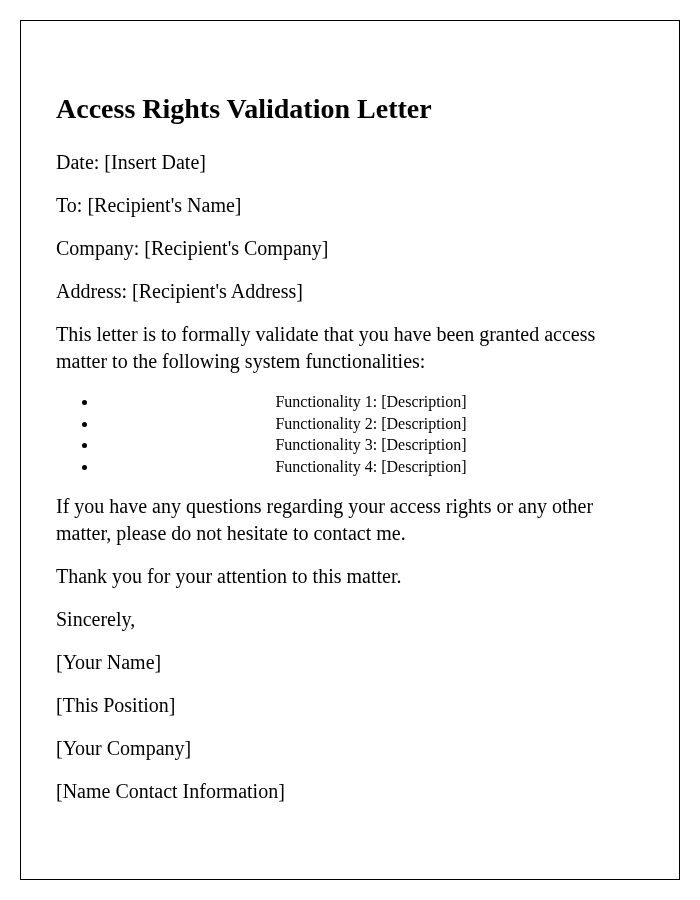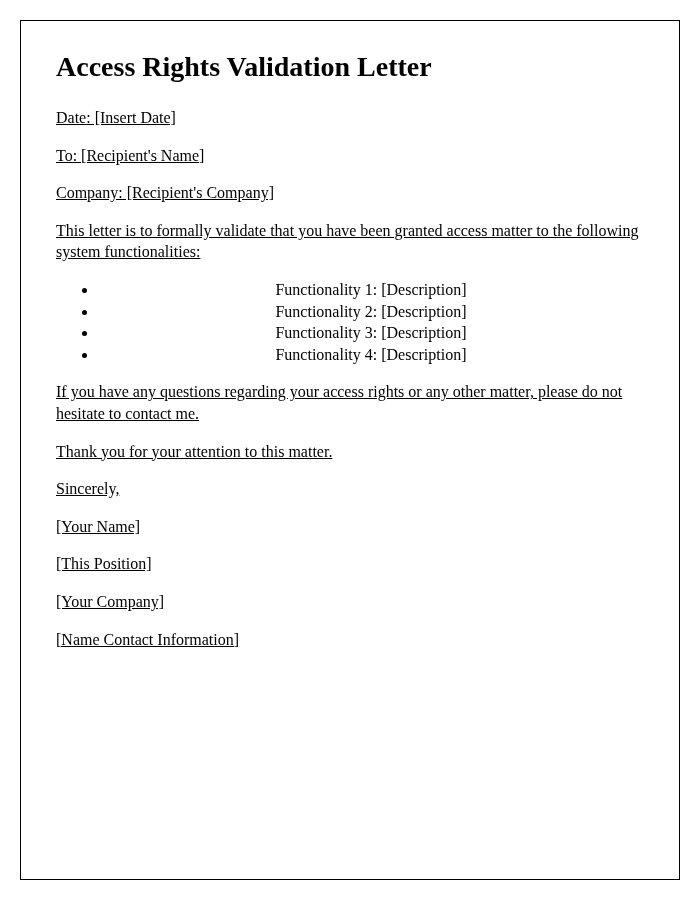--- a/index.html
+++ b/index.html
@@ -17,26 +17,26 @@
     .document {
       border: 1px solid #000;
       width: 100%;
       height: 100%;
       padding: 30px 35px;
     }
     h1 {
       font-size: 28px;
       font-weight: bold;
       margin-bottom: 24px;
+      margin-top: 42px;
     }
     p {
-      font-size: 16px;
+      font-size: 20px;
       margin-bottom: 16px;
       line-height: 1.35;
-      text-decoration: underline;
     }
     ul {
       margin-left: 42px;
       margin-bottom: 16px;
       text-align: center;
     }
     li {
       font-size: 16px;
       line-height: 1.35;
       list-style-type: disc;
@@ -44,20 +44,21 @@
   </style>
 </head>
 <body>
 
 <div class="document">
   <h1>Access Rights Validation Letter</h1>
 
   <p>Date: [Insert Date]</p>
   <p>To: [Recipient's Name]</p>
   <p>Company: [Recipient's Company]</p>
+  <p>Address: [Recipient's Address]</p>
 
 
   <p>This letter is to formally validate that you have been granted access matter to the following system functionalities:</p>
 
   <ul>
     <li>Functionality 1: [Description]</li>
     <li>Functionality 2: [Description]</li>
     <li>Functionality 3: [Description]</li>
     <li>Functionality 4: [Description]</li>
   </ul>

